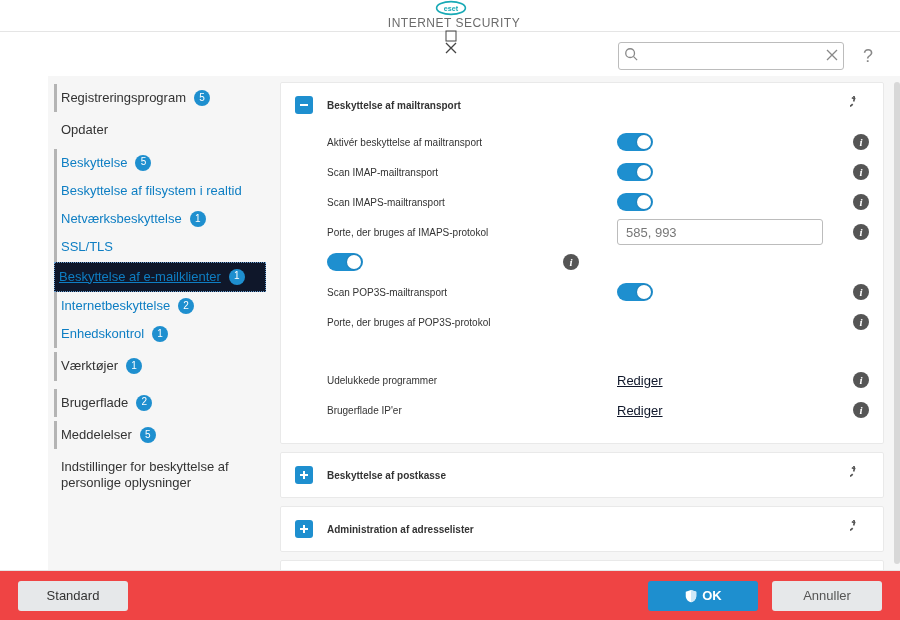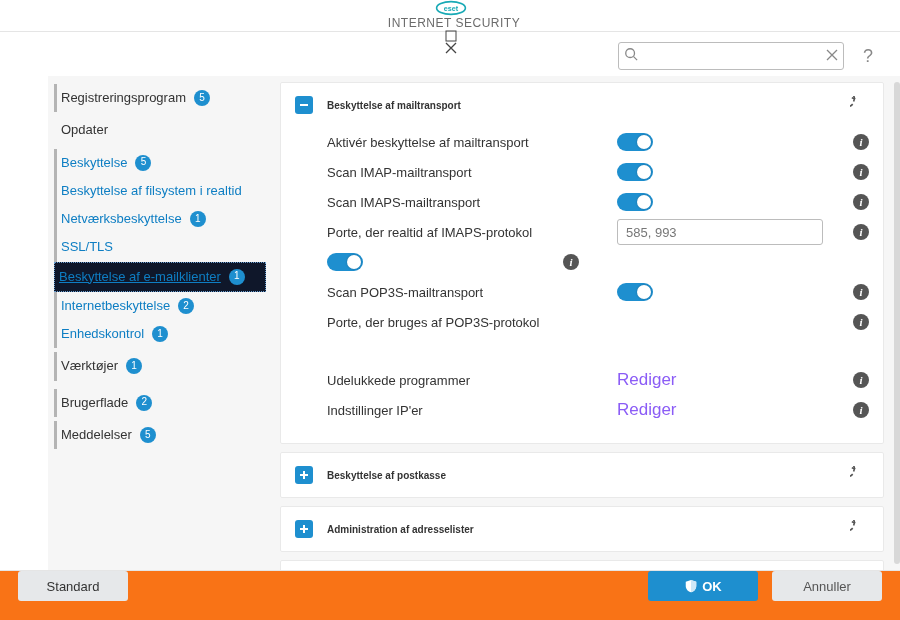--- a/index.html
+++ b/index.html
@@ -44,45 +44,45 @@
   .content-wrap { flex: 1; position: relative; }
   .content { position: absolute; inset: 6px 6px 0 4px; overflow-y: auto; padding-right: 10px; }
   .panel { background: #fff; border: 1px solid #e9e9e9; border-radius: 2px; margin-bottom: 8px; }
   .panel-head { display: flex; align-items: center; padding: 12px 14px; cursor: pointer; }
   .expand-box { width: 18px; height: 18px; border-radius: 3px; background: #1e8fcf; color: #fff; display: flex; align-items: center; justify-content: center; margin-right: 14px; font-weight: bold; }
   .expand-box svg { width: 10px; height: 10px; stroke: #fff; stroke-width: 2; }
   .panel-title { font-size: 10px; color: #333; flex: 1; font-weight: 600; }
   .panel-body { padding: 0 14px 18px 46px; }
 
   .row { display: flex; align-items: center; min-height: 30px; padding: 2px 0; }
-  .row .rlabel { flex: 1; font-size: 13px; color: #333; }
+  .row .rlabel { flex: 1; font-size: 10px; color: #333; }
   .row .rctl { width: 224px; display: flex; align-items: flex-end; }
   .row .rinfo { width: 28px; display: flex; justify-content: flex-end; }
   .row-spacer { height: 28px; }
 
   
   .toggle { width: 36px; height: 18px; border-radius: 9px; background: #1e8fcf; position: relative; cursor: pointer; }
   .toggle::after { content: ""; position: absolute; top: 2px; right: 2px; width: 14px; height: 14px; border-radius: 50%; background: #fff; box-shadow: 0 0 2px rgba(0,0,0,.3); }
 
   .text-input { width: 206px; height: 26px; border: 1px solid #bcbcbc; border-radius: 3px; padding: 0 8px; font-size: 13px; color: #777; }
 
-  .link { color: #8b5cf6; font-size: 17px; cursor: pointer; }
+  .link { color: #0f172a; font-size: 13px; cursor: pointer; text-decoration: underline; }
 
   
   .info-icon { width: 16px; height: 16px; border-radius: 50%; background: #555; color: #fff; display: inline-flex; align-items: center; justify-content: center; font-size: 11px; font-weight: bold; font-style: italic; font-family: Georgia, serif; cursor: pointer; }
   .revert-icon { width: 20px; height: 20px; display: inline-flex; align-items: center; justify-content: center; color: #555; cursor: pointer; }
   .revert-icon svg { width: 18px; height: 18px; }
 
   
   .content::-webkit-scrollbar, .sidebar::-webkit-scrollbar { width: 8px; }
   .content::-webkit-scrollbar-thumb, .sidebar::-webkit-scrollbar-thumb { background: #c9c9c9; border-radius: 4px; }
   .content::-webkit-scrollbar-track, .sidebar::-webkit-scrollbar-track { background: #efefef; }
 
   
-  .footer { position: absolute; left: 0; right: 0; bottom: 0; height: 50px; background: #f97316; display: flex; padding: 0 18px; border-top: 1px solid #e5e5e5; }
+  .footer { position: absolute; left: 0; right: 0; bottom: 0; height: 50px; background: #ef4444; display: flex; align-items: center; padding: 0 18px; border-top: 1px solid #e5e5e5; }
   .btn { height: 30px; min-width: 110px; border-radius: 3px; display: inline-flex; align-items: center; justify-content: center; font-size: 13px; cursor: pointer; border: none; }
   .btn-default { background: #e6e8ea; color: #333; }
   .btn-primary { background: #1e8fcf; color: #fff; font-weight: 600; }
   .btn-primary .shield { margin-right: 4px; display: inline-flex; }
   .btn-secondary { background: #e6e8ea; color: #555; }
   .footer-spacer { flex: 1; }
   .footer .btn + .btn { margin-left: 14px; }
 
   
   .fake-scroll { position: absolute; top: 6px; bottom: 6px; right: 0; width: 6px; background: #d8d8d8; border-radius: 3px; }
@@ -180,20 +180,23 @@
     <div class="side-item top hasbar">
       <span class="label">Brugerflade</span>
       <span class="badge">2</span>
     </div>
     <div class="side-spacer"></div>
     <div class="side-item top hasbar">
       <span class="label">Meddelelser</span>
       <span class="badge">5</span>
     </div>
     <div class="side-spacer"></div>
+    <div class="side-item top">
+      <span class="label">Indstillinger for beskyttelse af personlige oplysninger</span>
+    </div>
   </div>
 
   <div class="content-wrap">
     <div class="content">
 
       <div class="panel">
         <div class="panel-head">
           <span class="expand-box">
             <svg viewBox="0 0 10 10">
                 <path d="M1 5 H9"></path>
@@ -233,21 +236,21 @@
             <span class="rlabel">Scan IMAPS-mailtransport</span>
             <span class="rctl">
                 <span class="toggle"></span>
               </span>
             <span class="rinfo">
                 <span class="info-icon">i</span>
               </span>
           </div>
 
           <div class="row">
-            <span class="rlabel">Porte, der realtid af IMAPS-protokol</span>
+            <span class="rlabel">Porte, der bruges af IMAPS-protokol</span>
             <span class="rctl">
                 <input class="text-input" value="585, 993" style="">
               </span>
             <span class="rinfo">
                 <span class="info-icon">i</span>
               </span>
           </div>
 
           <div class="row">
             <span class="rctl">
@@ -281,21 +284,21 @@
             <span class="rlabel">Udelukkede programmer</span>
             <span class="rctl">
                 <span class="link">Rediger</span>
               </span>
             <span class="rinfo">
                 <span class="info-icon">i</span>
               </span>
           </div>
 
           <div class="row">
-            <span class="rlabel">Indstillinger IP'er</span>
+            <span class="rlabel">Brugerflade IP'er</span>
             <span class="rctl">
                 <span class="link">Rediger</span>
               </span>
             <span class="rinfo">
                 <span class="info-icon">i</span>
               </span>
           </div>
 
         </div>
       </div>

